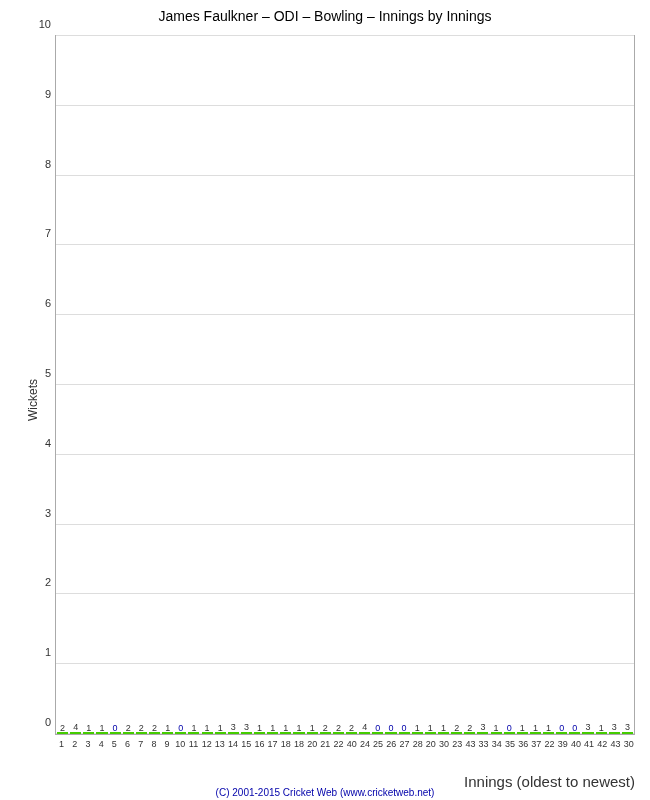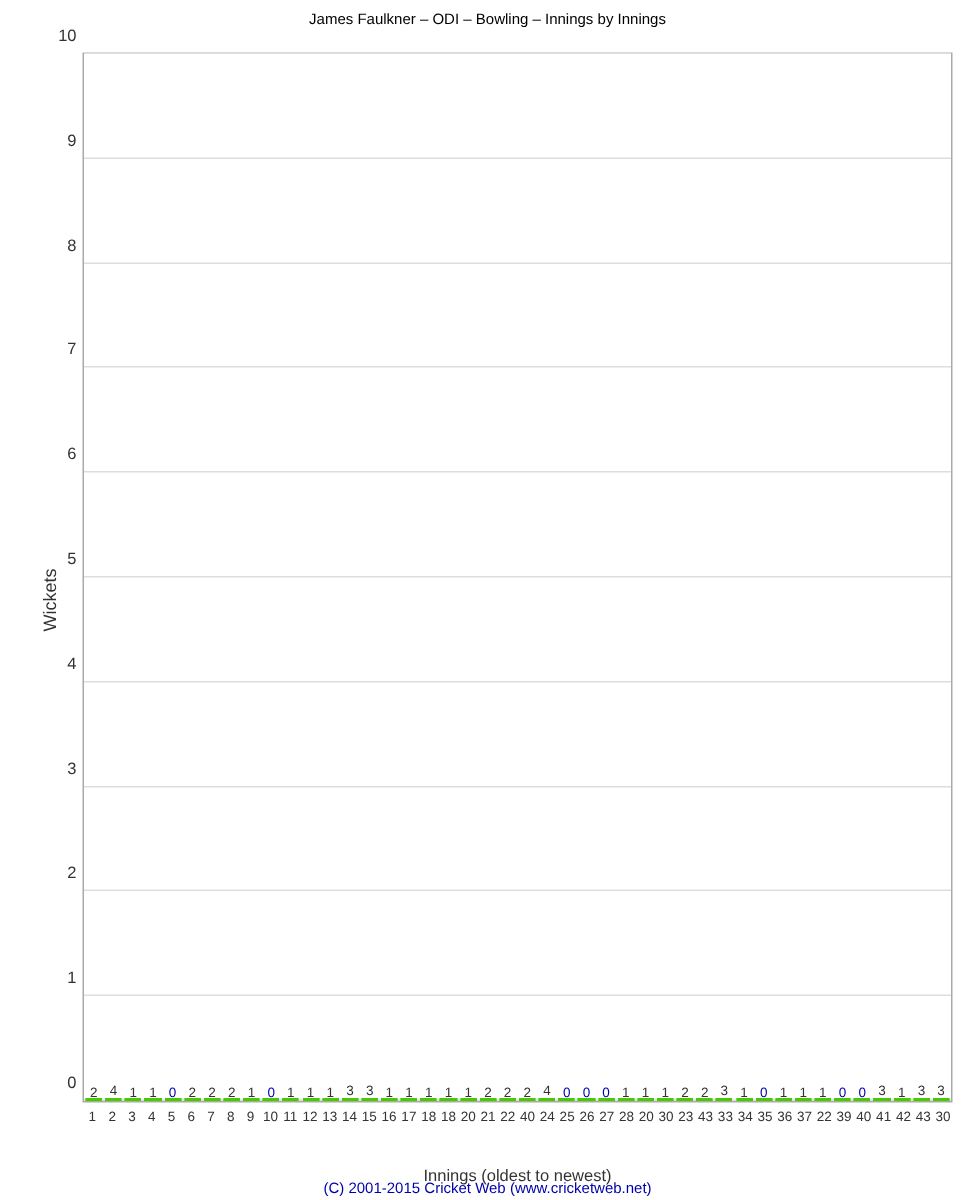--- a/index.html
+++ b/index.html
@@ -11,21 +11,21 @@
       overflow: hidden;
     }
     .chart-container {
       width: 650px;
       height: 800px;
       position: relative;
       background: #fff;
     }
     .chart-title {
       text-align: center;
-      font-size: 10px;
+      font-size: 14px;
       padding: 8px 0 4px 0;
       color: #000;
     }
     .chart-area {
       position: absolute;
       top: 35px;
       left: 55px;
       right: 15px;
       bottom: 65px;
       background: #fff;
@@ -89,22 +89,22 @@
       color: #333;
       text-align: center;
       flex: 1;
       line-height: 1.1;
     }
     .x-axis-title {
       position: absolute;
       bottom: 10px;
       left: 55px;
       right: 15px;
-      text-align: center;
-      font-size: 11px;
+      text-align: right;
+      font-size: 15px;
       color: #333;
     }
     .footer {
       position: absolute;
       bottom: 2px;
       left: 0;
       right: 0;
       text-align: center;
       font-size: 10px;
       color: #00a;

